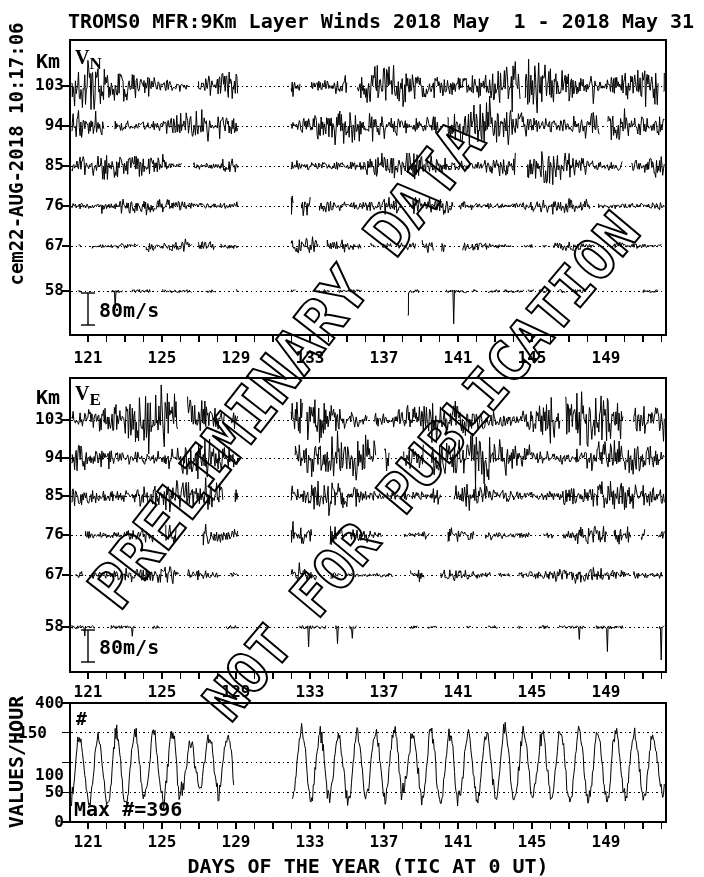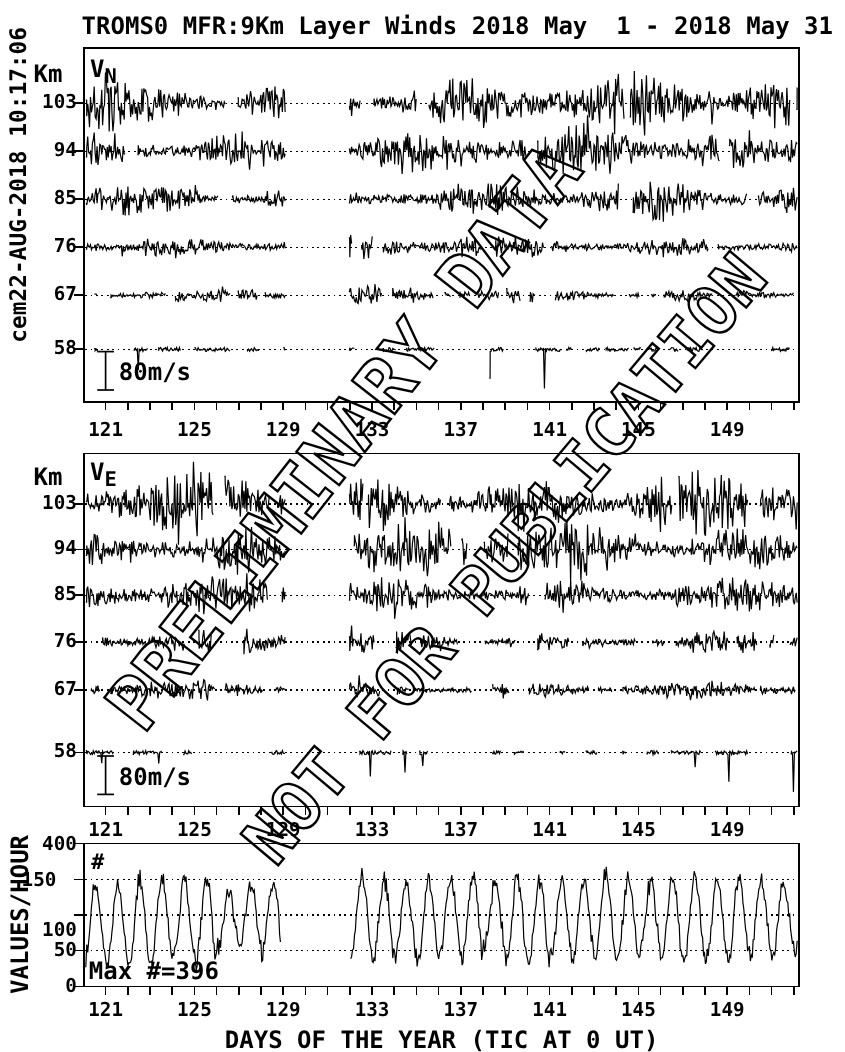--- a/index.html
+++ b/index.html
@@ -3,35 +3,35 @@
 <meta charset="utf-8">
 <style>
   * { margin:0; padding:0; box-sizing:border-box; }
   body { background:#fff; }
   #fig {
     position:relative; width:704px; height:877px; background:#fff;
     font-family:"DejaVu Sans Mono", monospace; font-weight:bold; color:#000;
     overflow:hidden;
   }
   #plot-svg { position:absolute; left:0; top:0; }
-  .t { position:absolute; white-space:pre; font-size:20px; line-height:22px; }
+  .t { position:absolute; white-space:pre; font-size:20px; line-height:22px;text-align:center; }
   .tick { position:absolute; white-space:pre; font-size:16px; line-height:22px; }
   #title { left:68px; top:10px; }
   #stamp {
     left:-119px; top:143px; width:270px; height:22px; text-align:center;
     font-size:19px; transform:rotate(-90deg);
   }
   #vh-label {
     left:-54px; top:751px; width:140px; height:22px; text-align:center;
     font-size:20px; transform:rotate(-90deg);
   }
   .km-header { width:40px; }
   #km1 { left:28px; top:50px; }
   #km2 { left:28px; top:386px; }
-  .panel-label { font-size:20px; }
+  .panel-label { font-size:20px;font-family:Liberation Serif, serif; }
   .panel-label sub { font-size:17px; }
   #p1-label { left:75px; top:46px; }
   #p2-label { left:75px; top:382px; }
   #p1-scale { left:99px; top:299px; }
   #p2-scale { left:99px; top:636px; }
   #hash { left:76px; top:708px; font-size:18px; }
   #max-ann { left:74px; top:798px; }
   #xaxis-title { left:70px; top:855px; width:596px; text-align:center; }
   .wm {
     position:absolute; color:transparent; -webkit-text-stroke:2px #000;

